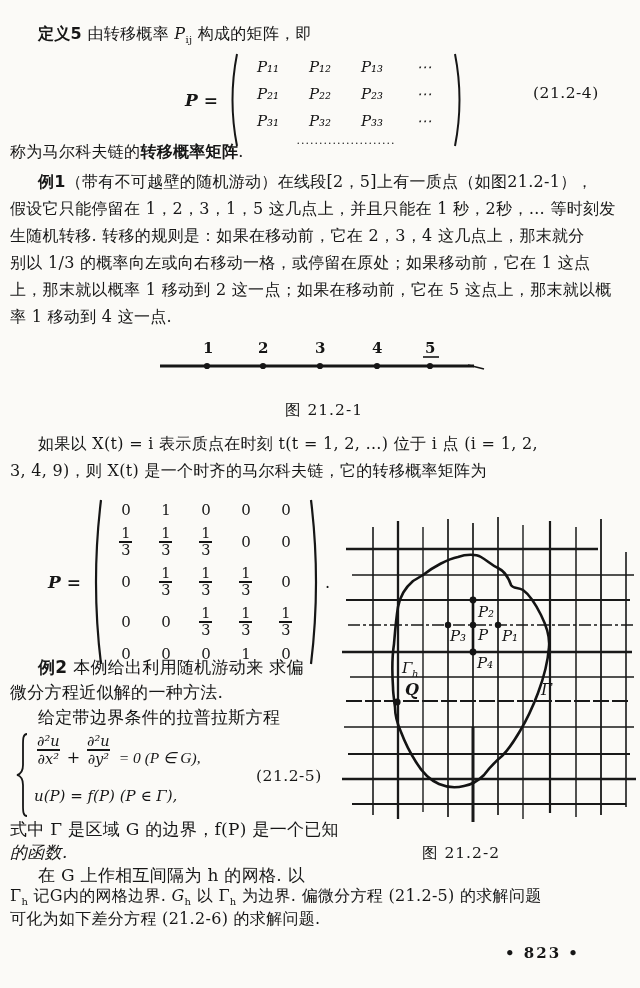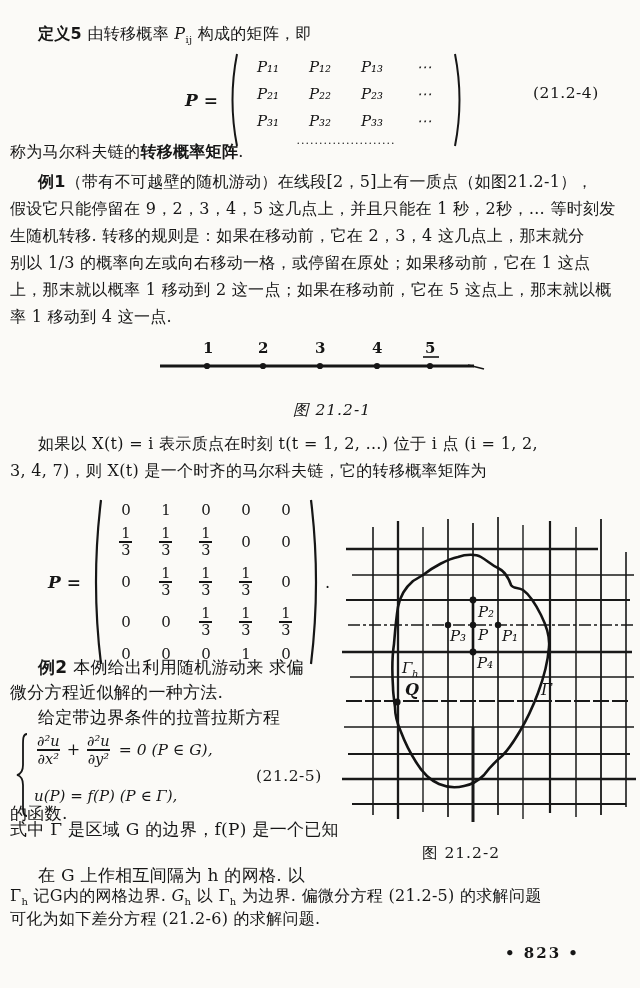--- a/index.html
+++ b/index.html
@@ -75,45 +75,45 @@
   </div>
   <span class="eqnum" style="top:84px;left:533px;">(21.2-4)</span>
 
   <div class="line" style="top:142px;">
     <span>称为马尔科夫链的</span><span class="hei">转移概率矩阵</span><span>.</span>
   </div>
 
   <div class="line" style="top:172px;padding-left:28px;">
     <span class="hei">例1</span><span>（带有不可越壁的随机游动）在线段[2，5]上有一质点（如图21.2-1），</span>
   </div>
-  <div class="line" style="top:199px;">假设它只能停留在 9，2，3，4，5 这几点上，并且只能在 1 秒，2秒，… 等时刻发</div>
+  <div class="line" style="top:199px;">假设它只能停留在 1，2，3，1，5 这几点上，并且只能在 1 秒，2秒，… 等时刻发</div>
   <div class="line" style="top:226px;">生随机转移.  转移的规则是：如果在移动前，它在 2，3，4 这几点上，那末就分</div>
   <div class="line" style="top:253px;">别以 1/3 的概率向左或向右移动一格，或停留在原处；如果移动前，它在 1 这点</div>
   <div class="line" style="top:280px;">上，那末就以概率 1 移动到 2 这一点；如果在移动前，它在 5 这点上，那末就以概</div>
   <div class="line" style="top:307px;">率 1 移动到 4 这一点.</div>
 
   <svg style="position:absolute;top:336px;left:130px;" width="370" height="44">
     <line x1="30" y1="30" x2="344" y2="30" stroke="#161616" stroke-width="2.8"></line>
     <line x1="338" y1="29" x2="354" y2="33" stroke="#161616" stroke-width="1.6"></line>
     <circle cx="77" cy="30" r="3.1" fill="#161616"></circle>
     <circle cx="133" cy="30" r="3.1" fill="#161616"></circle>
     <circle cx="190" cy="30" r="3.1" fill="#161616"></circle>
     <circle cx="247" cy="30" r="3.1" fill="#161616"></circle>
     <circle cx="300" cy="30" r="3.1" fill="#161616"></circle>
     <text x="73" y="17" font-size="15" font-weight="bold" fill="#161616">1</text>
     <text x="128" y="17" font-size="15" font-weight="bold" fill="#161616">2</text>
     <text x="185" y="17" font-size="15" font-weight="bold" fill="#161616">3</text>
     <text x="242" y="17" font-size="15" font-weight="bold" fill="#161616">4</text>
     <text x="295" y="17" font-size="15" font-weight="bold" fill="#161616">5</text>
     <line x1="293" y1="21" x2="309" y2="21" stroke="#161616" stroke-width="1.6"></line>
   </svg>
-  <div class="caption" style="top:400px;left:182px;width:300px;font-style:italic;">图  21.2-1</div>
+  <div class="caption" style="top:400px;left:174px;width:300px;">图  21.2-1</div>
 
   <div class="line" style="top:434px;padding-left:28px;">如果以 X(t) = i 表示质点在时刻 t(t = 1, 2, …) 位于 i 点 (i = 1, 2,</div>
-  <div class="line" style="top:461px;">3, 4, 7)，则 X(t) 是一个时齐的马尔科夫链，它的转移概率矩阵为</div>
+  <div class="line" style="top:461px;">3, 4, 9)，则 X(t) 是一个时齐的马尔科夫链，它的转移概率矩阵为</div>
 
   <div class="eqblock" style="top:496px;left:48px;height:172px;">
     <span class="mlhs">P =</span>
     <svg width="14" height="172">
         <path d="M12,4 Q2,86 12,168" stroke="#161616" stroke-width="2.2" fill="none"></path>
       </svg>
     <div class="mat mat-num">
       <div>
           <div class="mrow">
             <div class="mcell">0</div>
@@ -257,40 +257,40 @@
   <div class="line smalltxt" style="top:656px;width:320px;right:auto;padding-left:28px;">
     <span class="hei">例2</span><span>  本例给出利用随机游动来 求偏</span>
   </div>
   <div class="line smalltxt" style="top:681px;width:320px;right:auto;">微分方程近似解的一种方法.</div>
   <div class="line smalltxt" style="top:706px;width:320px;right:auto;padding-left:28px;">给定带边界条件的拉普拉斯方程</div>
 
   <div style="position:absolute;top:731px;left:16px;width:320px;height:88px;">
     <svg width="13" height="88" style="position:absolute;left:0;top:0;">
       <path d="M11,3 C7,3 7,8 7,14 L7,34 C7,40 5,43 1,44 C5,45 7,48 7,54 L7,74 C7,80 7,85 11,85" stroke="#161616" stroke-width="1.8" fill="none"></path>
     </svg>
-    <div style="position:absolute;left:18px;top:2px;display:flex;align-items:center;">
+    <div style="position:absolute;left:18px;top:2px;display:flex;align-items:flex-end;">
       <span class="fracv">
           <span class="fnum">∂²u</span>
           <span class="fbar"></span>
           <span class="fden">∂x²</span>
         </span>
       <span style="margin:0 4px;">+</span>
       <span class="fracv">
           <span class="fnum">∂²u</span>
           <span class="fbar"></span>
           <span class="fden">∂y²</span>
         </span>
-      <span style="margin-left:6px;font-style:italic;font-size:15.5px;">= 0 (P ∈ G),</span>
+      <span style="margin-left:6px;font-style:italic;font-size:15.5px;font-family:Liberation Serif, serif;">= 0 (P ∈ G),</span>
     </div>
     <div style="position:absolute;left:18px;top:56px;font-style:italic;font-size:15px;">u(P) = f(P)  (P ∈ Γ),</div>
     <span class="eqnum" style="top:36px;left:240px;position:absolute;">(21.2-5)</span>
   </div>
 
   <div class="line smalltxt" style="top:818px;width:325px;right:auto;">式中 Γ 是区域 G 的边界，f(P) 是一个已知</div>
-  <div class="line smalltxt" style="top:802px;width:325px;right:auto;">的函数.</div>
+  <div class="line smalltxt" style="top:841px;width:325px;right:auto;font-style:italic;">的函数.</div>
   <div class="line smalltxt" style="top:864px;width:325px;right:auto;padding-left:28px;">在 G 上作相互间隔为 h 的网格.   以</div>
 
   <div class="line" style="top:886px;">
     <span>Γ</span><sub>h</sub><span> 记G内的网格边界.  </span><i>G</i><sub>h</sub><span> 以 </span><span>Γ</span><sub>h</sub><span> 为边界.  偏微分方程 (21.2-5) 的求解问题</span>
   </div>
   <div class="line" style="top:909px;">可化为如下差分方程 (21.2-6) 的求解问题.</div>
 
   <div class="pagenum" style="top:944px;left:505px;">• 823 •</div>
 
 </div>

